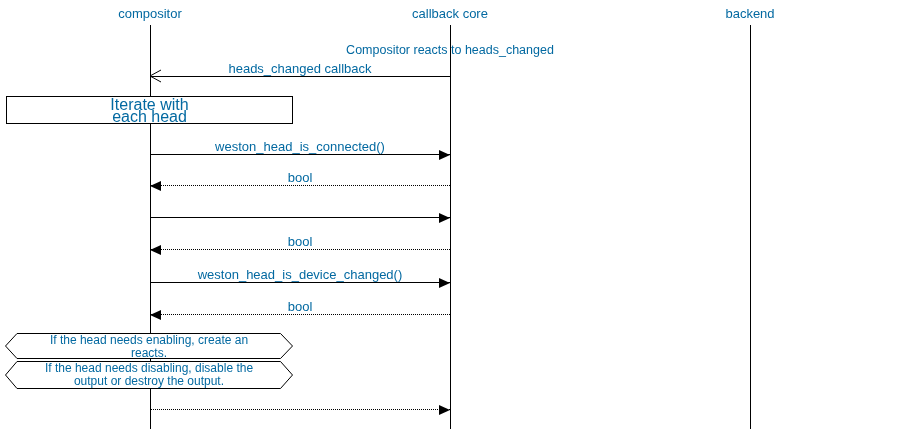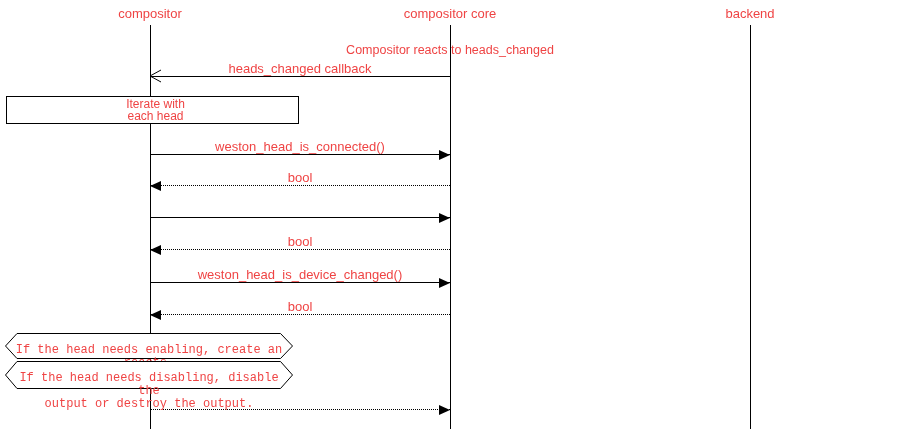--- a/index.html
+++ b/index.html
@@ -1,18 +1,18 @@
 <!DOCTYPE html>
 <html><head>
 <meta charset="utf-8">
 <style>
   html,body { margin:0; padding:0; background:#ffffff; }
   .diagram {
     position:relative; width:900px; height:429px; background:#ffffff;
-    font-family:"Liberation Sans","DejaVu Sans",sans-serif; color:#ef4444;
+    font-family:"Liberation Sans","DejaVu Sans",sans-serif; color:#0369a1;
     overflow:hidden;
   }
   .lifeline { position:absolute; top:25px; bottom:0; width:1px; background:#000; z-index:0; }
   .participant-label {
     position:absolute; top:6px; transform:translateX(-50%);
     font-size:13px; white-space:nowrap; z-index:1;
   }
   
   .divider {
     position:absolute; left:73px; width:754px; top:42px; height:14px;
@@ -36,38 +36,38 @@
   .arrow-left {
     position:absolute; left:0; bottom:-6px; width:0; height:0;
     border-top:5px solid transparent; border-bottom:5px solid transparent;
     border-right:11px solid #000;
   }
   .arrow-open { position:absolute; left:-1px; bottom:-7px; }
   
   .note-box {
     position:absolute; left:6px; top:96px; width:285px; z-index:2;
     border:1px solid #000; background:#fff; text-align:center;
-    font-size:12px; line-height:11.5px; padding:2px 0 1px 6px;
+    font-size:16px; line-height:11.5px; padding:2px 0 1px 0;
   }
   
   .hexnote { position:absolute; left:5px; width:288px; z-index:2; }
   .hexnote svg { position:absolute; left:0; top:0; display:block; }
-  .hex-text { position:relative; text-align:center; font-size:12px; line-height:13px; padding-top:11px;font-family:Liberation Mono, monospace; }
+  .hex-text { position:relative; text-align:center; font-size:12px; line-height:13px; padding-top:1px; }
 </style>
 </head>
 <body>
 
 <div class="diagram">
 
   <div class="lifeline" style="left:150px"></div>
   <div class="lifeline" style="left:450px"></div>
   <div class="lifeline" style="left:750px"></div>
 
   <div class="participant-label" style="left:150px">compositor</div>
-  <div class="participant-label" style="left:450px">compositor core</div>
+  <div class="participant-label" style="left:450px">callback core</div>
   <div class="participant-label" style="left:750px">backend</div>
 
   <div class="divider">
     <span class="divider-seg"></span>
     <span class="divider-label">Compositor reacts to heads_changed</span>
     <span class="divider-seg"></span>
   </div>
 
   <div class="message solid" style="top:60px">
     <span class="msg-label">heads_changed callback</span>

